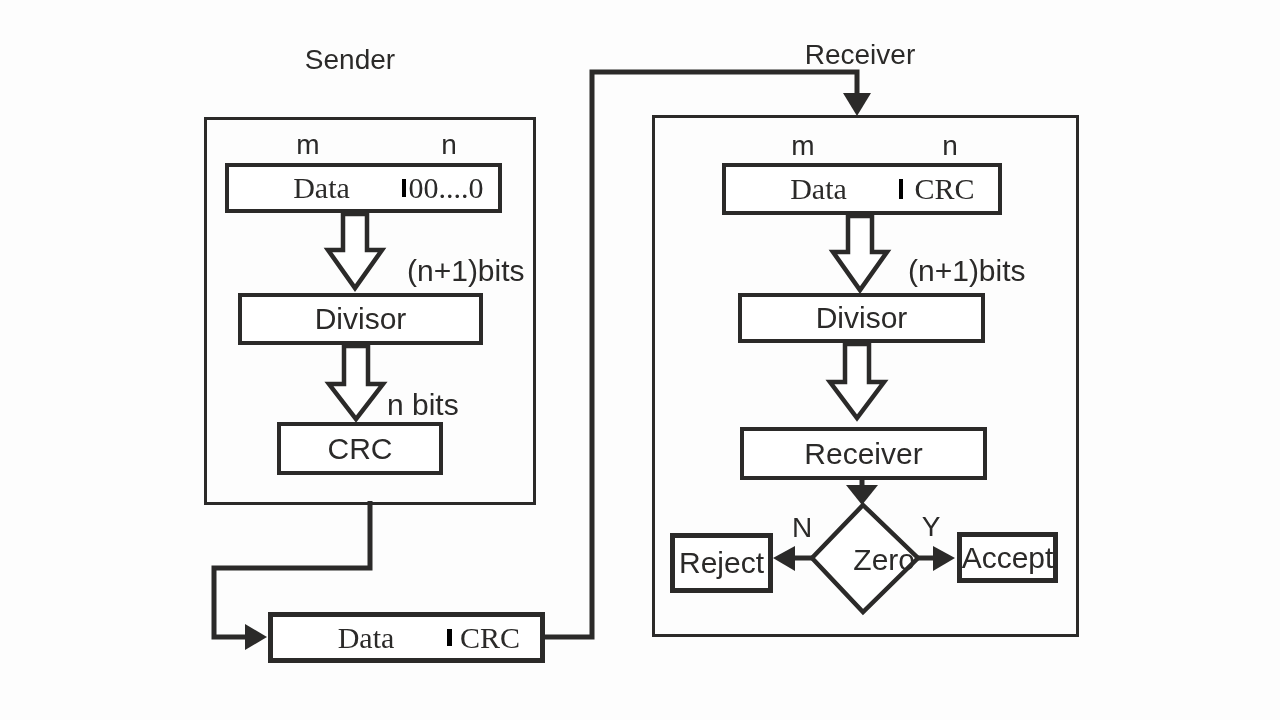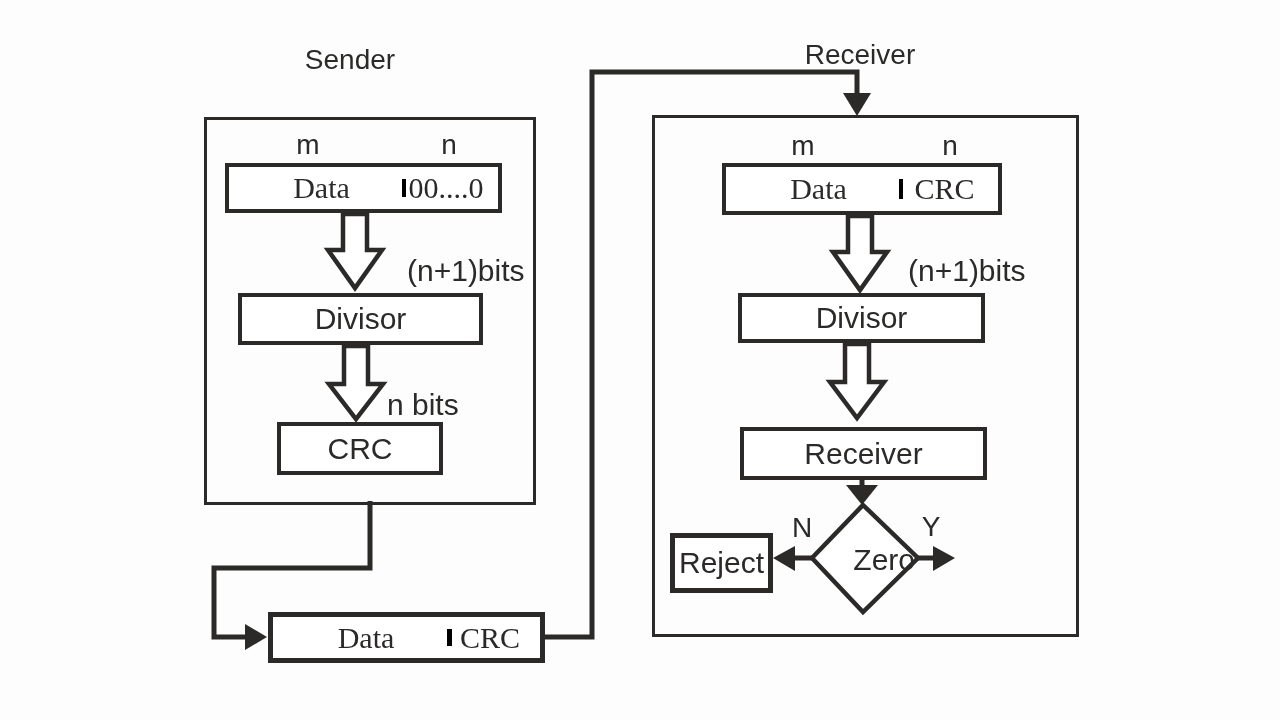--- a/index.html
+++ b/index.html
@@ -112,14 +112,15 @@
   <div class="nbox" style="left:738px;top:293px;width:247px;height:50px;">Divisor</div>
 
   <div class="nbox" style="left:740px;top:427px;width:247px;height:53px;">Receiver</div>
 
   <div class="lbl" style="left:787px;top:512px;width:30px;">N</div>
   <div class="lbl" style="left:916px;top:511px;width:30px;">Y</div>
 
   <div class="zero-text" style="left:815px;top:543px;width:100px;">Zero</div>
 
   <div class="nbox thick" style="left:670px;top:533px;width:103px;height:60px;">Reject</div>
+  <div class="nbox thick" style="left:957px;top:532px;width:101px;height:51px;">Accept</div>
 
 </div>
 
 </body></html>

